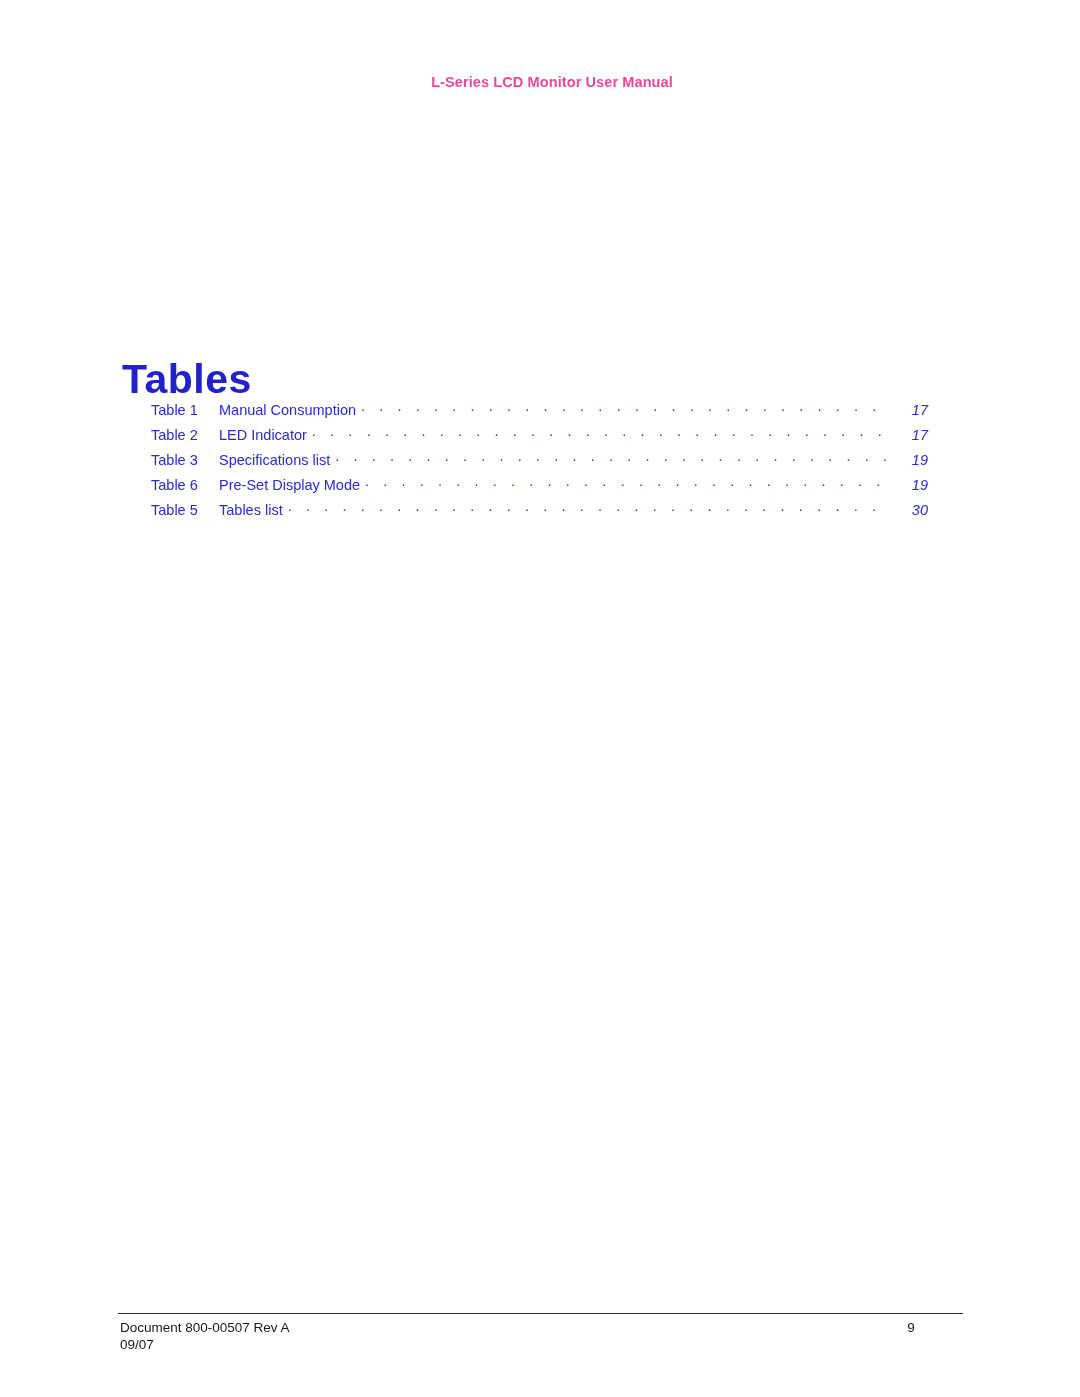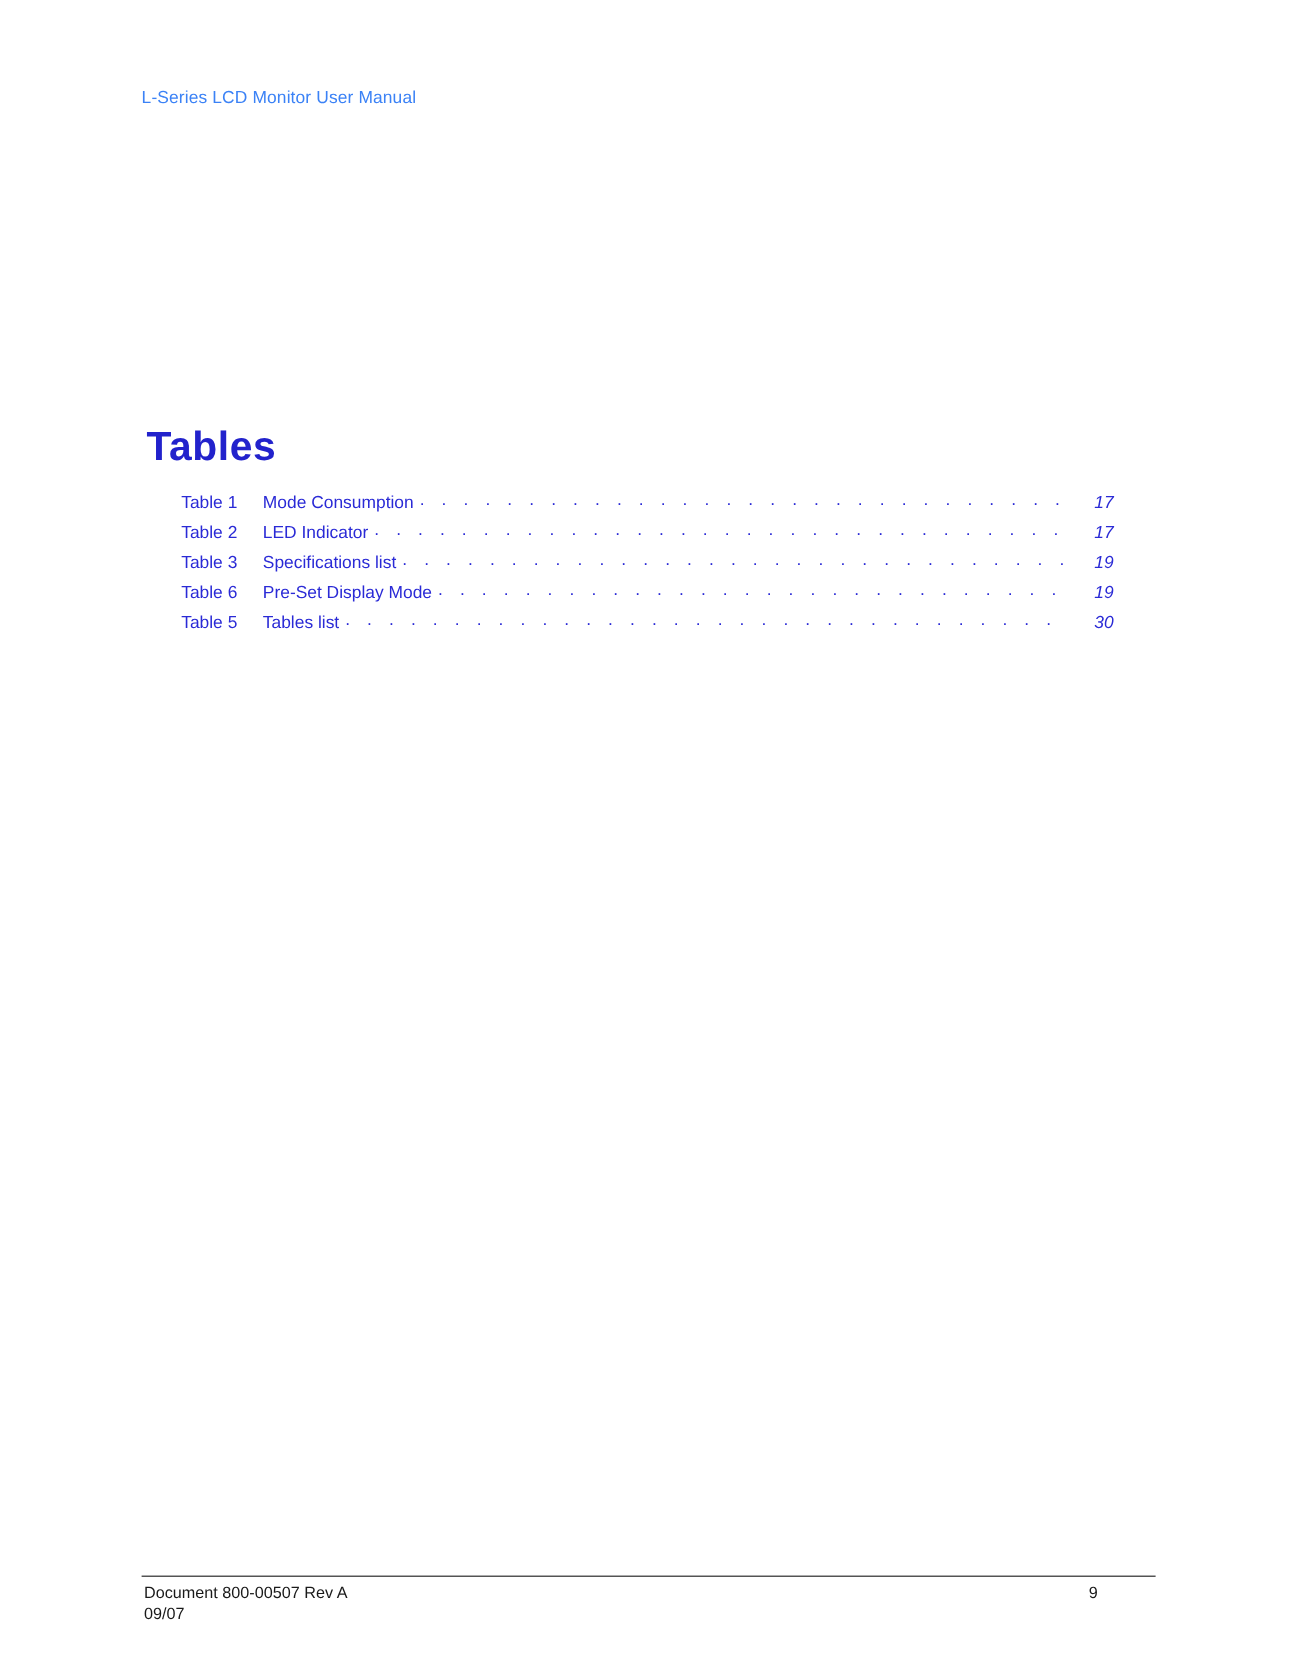--- a/index.html
+++ b/index.html
@@ -15,49 +15,49 @@
     font-family: "Liberation Sans", sans-serif;
     overflow: hidden;
   }
 
   
   .running-header {
     position: absolute;
     left: 118px;
     top: 74px;
     width: 868px;
-    text-align: left;
+    text-align: center;
     font-size: 14.5px;
-    font-weight: normal;
-    color: #3b82f6;
+    font-weight: bold;
+    color: #ec4899;
     letter-spacing: 0.1px;
   }
 
   
   .page-title {
     position: absolute;
     left: 122px;
     top: 332px;
-    font-size: 34px;
+    font-size: 41px;
     font-weight: bold;
     color: #2222cc;
     letter-spacing: 0.5px;
     line-height: 1;
   }
 
   
   .toc {
     position: absolute;
     left: 118px;
     top: 402px;
     width: 810px;
   }
   .toc-row {
     display: flex;
-    align-items: flex-end;
+    align-items: flex-start;
     height: 25px;
     color: #2a2ad6;
     font-size: 14.5px;
     white-space: nowrap;
   }
   .toc-label {
     width: 101px;
     flex: 0 0 101px;
     padding-left: 33px;
     box-sizing: border-box;
@@ -125,21 +125,21 @@
 <div class="page">
 
   <div class="running-header">L-Series LCD Monitor User Manual</div>
 
   <h1 class="page-title">Tables</h1>
 
   <div class="toc">
 
     <div class="toc-row">
       <span class="toc-label">Table 1</span>
-      <span class="toc-title">Mode Consumption</span>
+      <span class="toc-title">Manual Consumption</span>
       <span class="toc-leader"></span>
       <span class="toc-page">17</span>
     </div>
 
     <div class="toc-row">
       <span class="toc-label">Table 2</span>
       <span class="toc-title">LED Indicator</span>
       <span class="toc-leader"></span>
       <span class="toc-page">17</span>
     </div>

